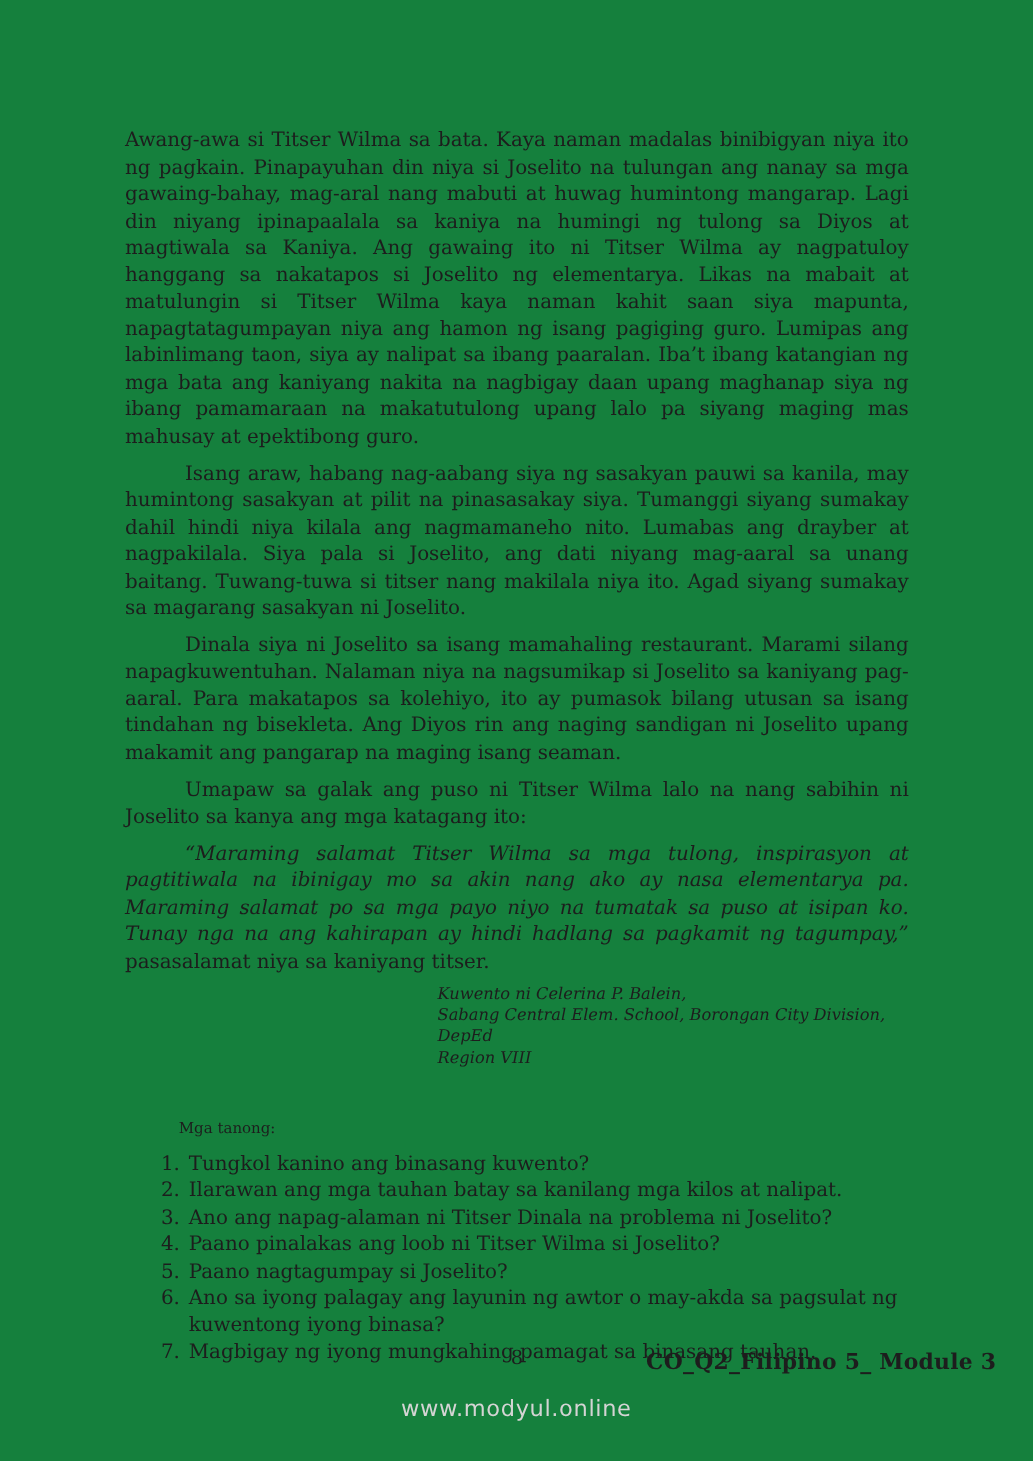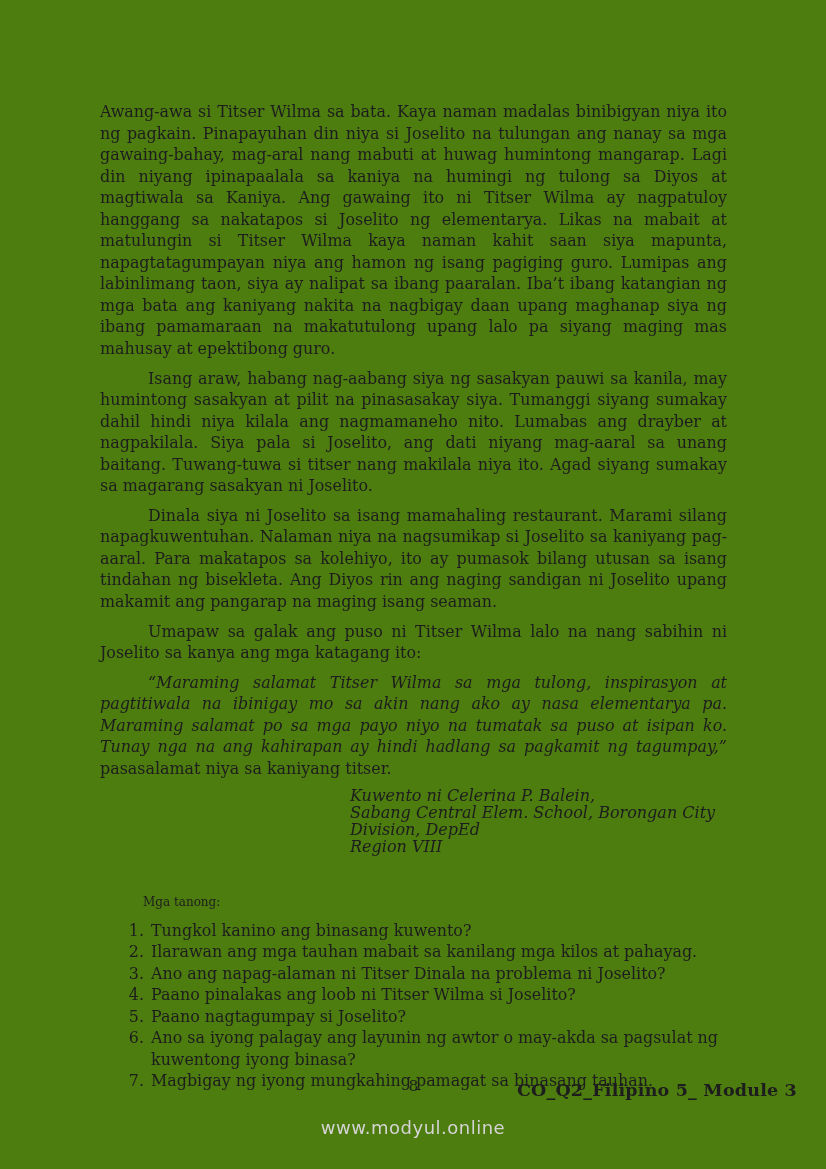--- a/index.html
+++ b/index.html
@@ -6,40 +6,40 @@
   body {
     width: 826px; height: 1169px;
     background: #ffffff;
     font-family: "DejaVu Serif", serif;
     color: #1d1d1d;
     position: relative;
     overflow: hidden;
   }
   .page {
     position: absolute; inset: 0;
-    background: #4d7c0f;
+    background: #15803d;
   }
   .content {
     position: absolute;
     left: 100px; top: 101px;
     width: 627px;
   }
   p.body-par {
     margin: 0 0 8px 0;
     font-size: 15.9px;
     line-height: 21.55px;
     text-align: justify;
     text-justify: inter-word;
   }
   p.indent { text-indent: 48px; }
   .quote-italic { font-style: italic; }
   .attribution {
     margin: 9px 0 0 250px;
     font-style: italic;
-    font-size: 16px;
+    font-size: 13px;
     line-height: 16.9px;
   }
   .questions-heading {
     margin-top: 36px;
     font-size: 12px;
     line-height: 21.55px;
     margin-left: 43px;
   }
   ol.questions {
     margin: 6px 0 0 0;
@@ -93,21 +93,21 @@
     <div class="attribution">
       <div>Kuwento ni Celerina P. Balein,</div>
       <div>Sabang Central Elem. School, Borongan City Division, DepEd</div>
       <div>Region VIII</div>
     </div>
 
     <div class="questions-heading">Mga tanong:</div>
 
     <ol class="questions">
       <li>Tungkol kanino ang binasang kuwento?</li>
-      <li>Ilarawan ang mga tauhan mabait sa kanilang mga kilos at pahayag.</li>
+      <li>Ilarawan ang mga tauhan batay sa kanilang mga kilos at nalipat.</li>
       <li>Ano ang napag-alaman ni Titser Dinala na problema ni Joselito?</li>
       <li>Paano pinalakas ang  loob ni Titser Wilma si Joselito?</li>
       <li>Paano nagtagumpay si Joselito?</li>
       <li>Ano sa iyong palagay ang layunin ng awtor o may-akda sa pagsulat ng kuwentong iyong binasa?</li>
       <li>Magbigay ng iyong mungkahing pamagat sa binasang tauhan.</li>
     </ol>
 
   </div>
 
   <div class="page-number">8</div>

